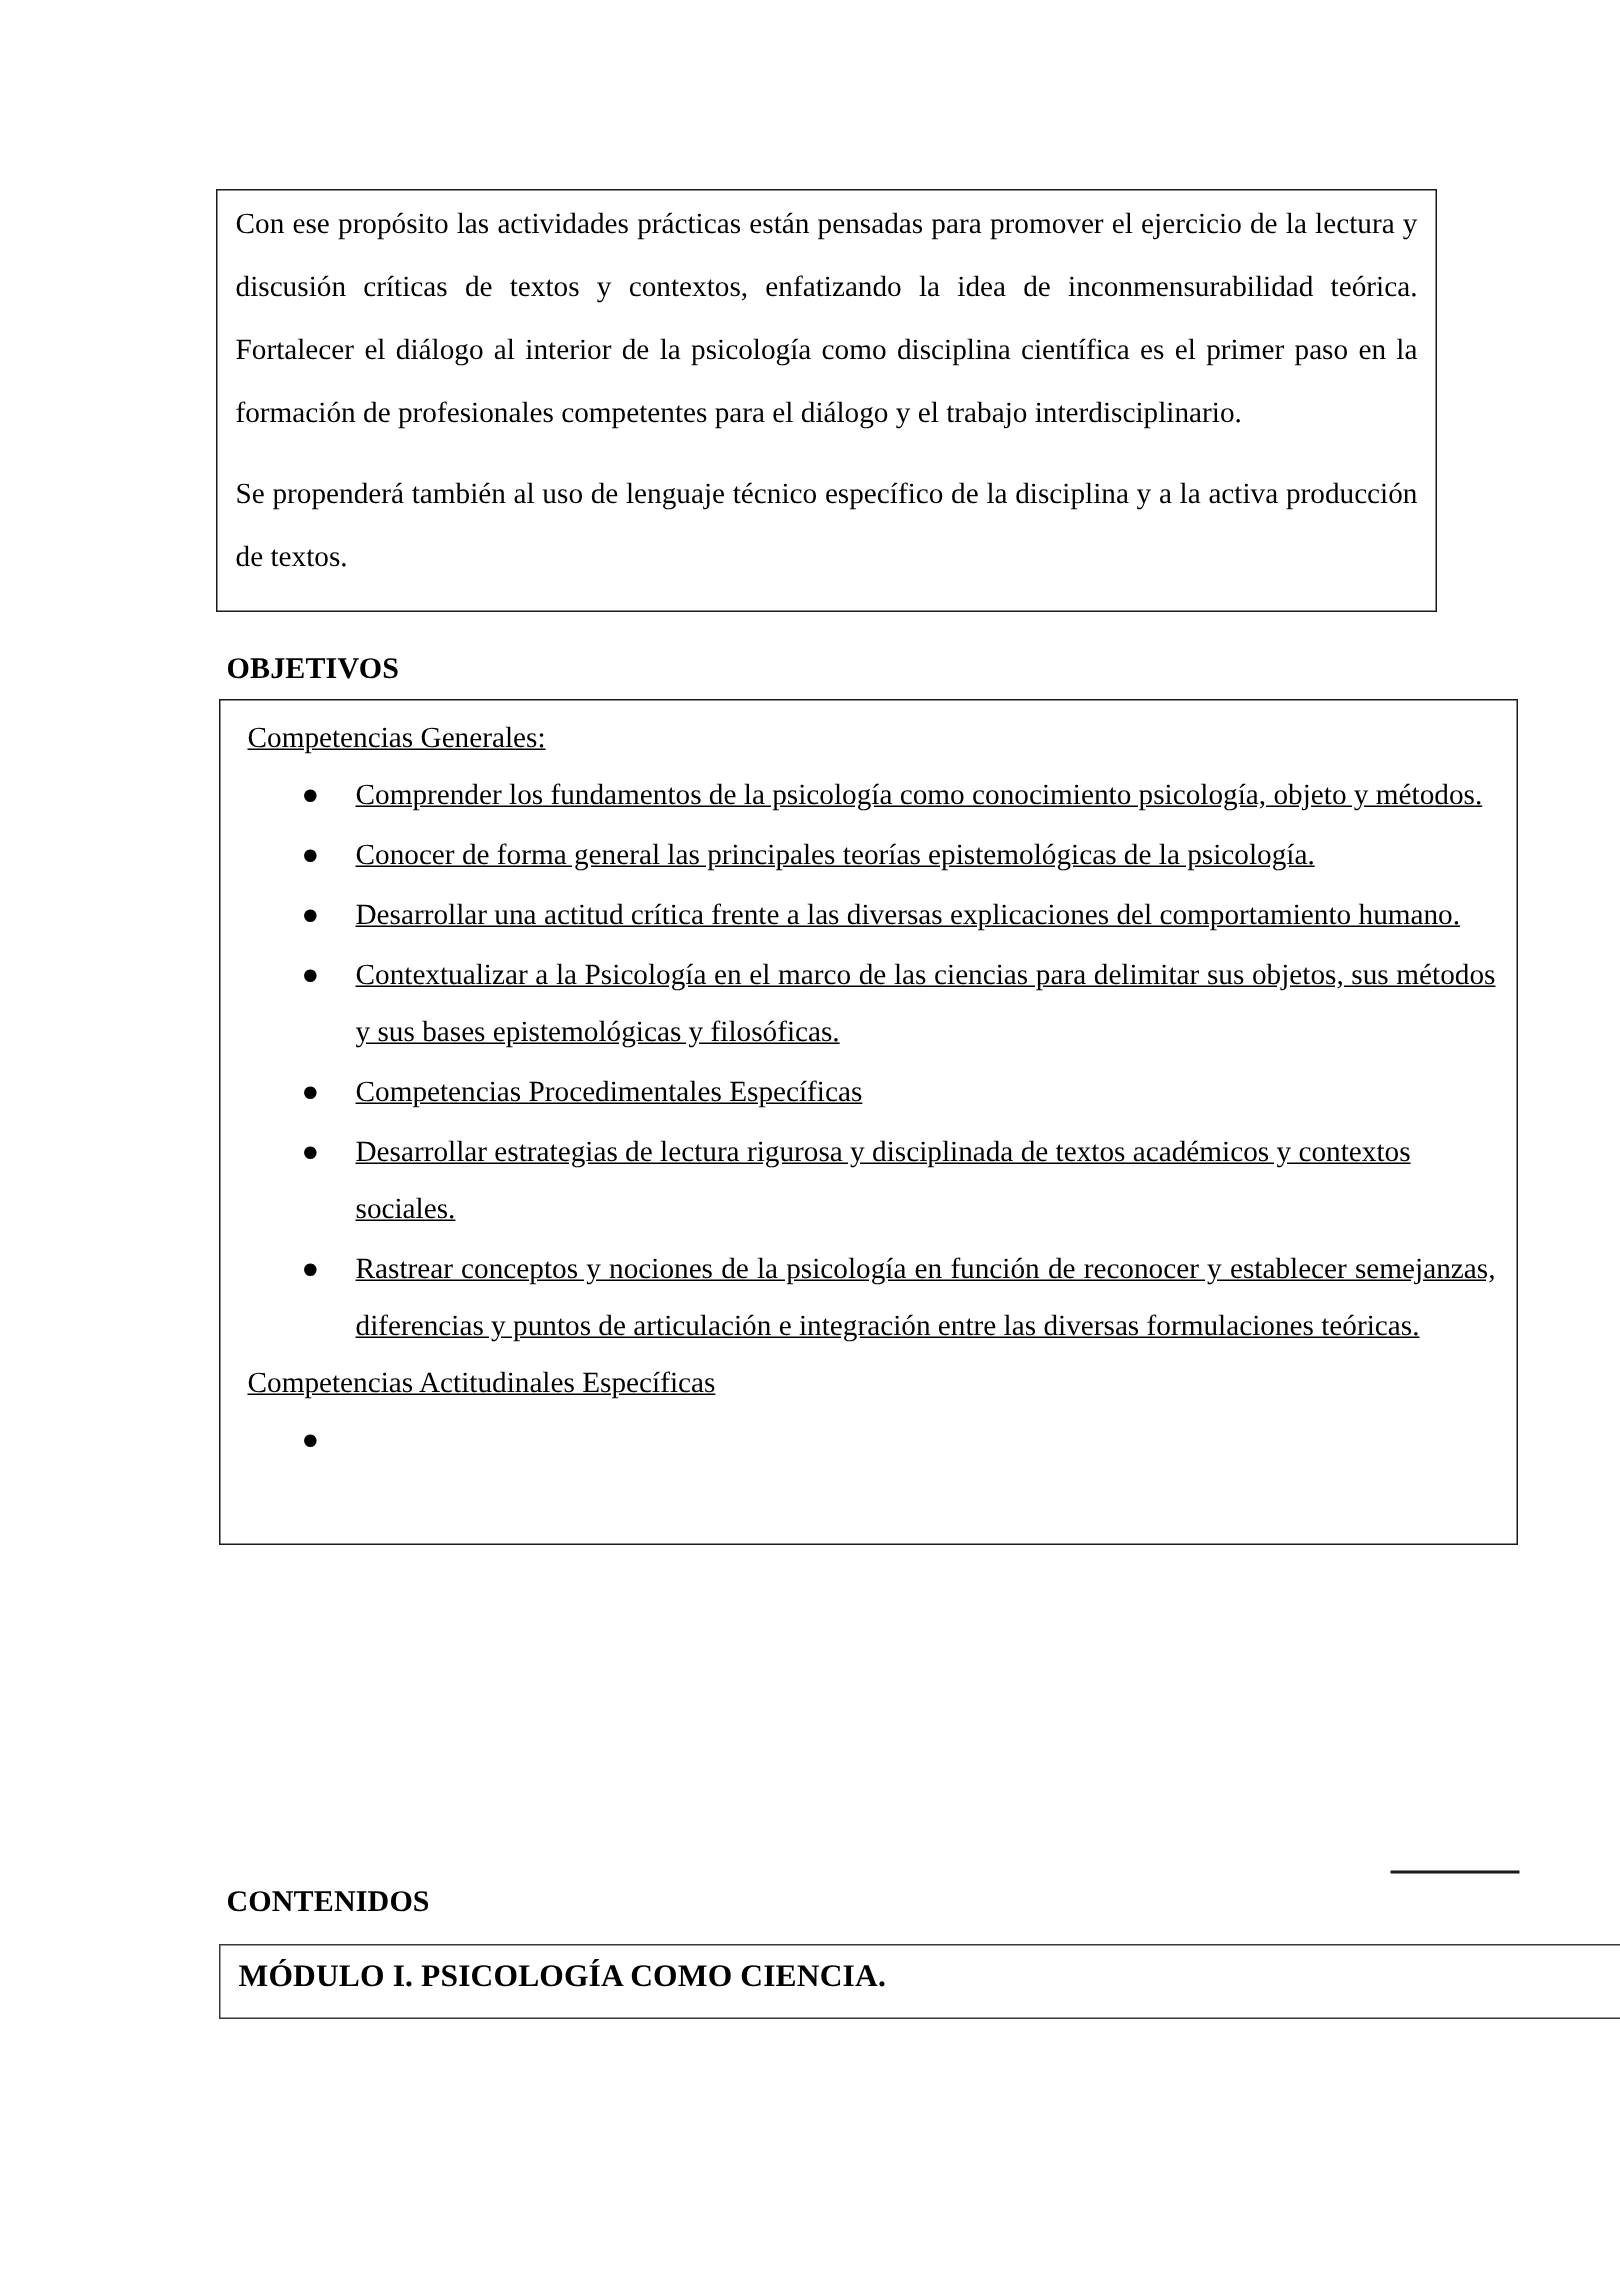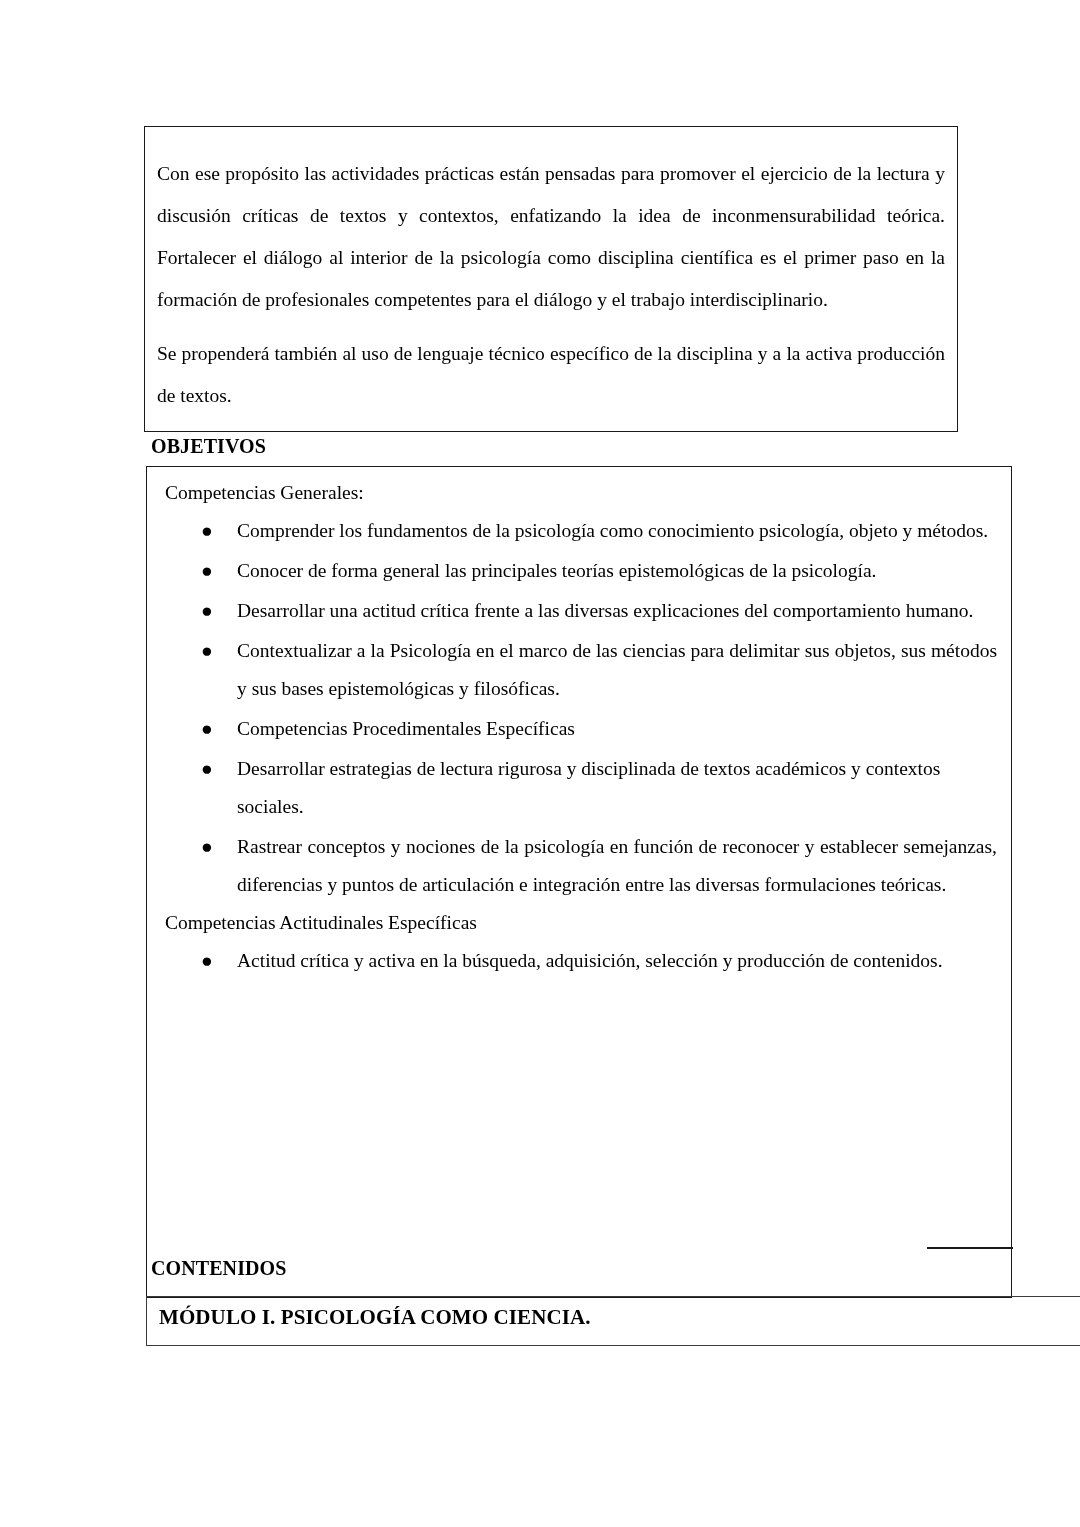--- a/index.html
+++ b/index.html
@@ -25,21 +25,21 @@
   }
 
   
   .box-intro {
     position: absolute;
     left: 144px;
     top: 126px;
     width: 814px;
     border: 1.4px solid #1a1a1a;
     box-sizing: border-box;
-    padding: 26px 12px 14px 12px;
+    padding: 2px 12px 14px 12px;
   }
   .box-intro p {
     margin: 0;
     font-size: 19.5px;
     line-height: 42px;
     text-align: justify;
     text-justify: inter-word;
     hyphens: none;
   }
   .box-intro p + p {
@@ -63,25 +63,26 @@
     left: 151px;
     top: 1243px;
   }
 
   
   .box-objetivos {
     position: absolute;
     left: 146px;
     top: 466px;
     width: 866px;
-    height: 832px;
+    height: 564px;
     border: 1.4px solid #1a1a1a;
     box-sizing: border-box;
     padding: 9px 10px 0 10px;
     overflow: hidden;
+    text-decoration: underline;
   }
   .group-title {
     font-size: 19.5px;
     line-height: 34px;
     margin: 0 0 2px 8px;
   }
   .group-title.tight-top {
     margin-top: 2px;
   }
   ul.bullets {
@@ -185,21 +186,20 @@
       <li>
         <span class="bullet-dot">●</span>
         <span>Rastrear conceptos y nociones de la psicología en función de reconocer y establecer semejanzas, diferencias y puntos de articulación e integración entre las diversas formulaciones teóricas.</span>
       </li>
     </ul>
 
     <div class="group-title tight-top">Competencias Actitudinales Específicas</div>
     <ul class="bullets gap-before">
       <li class="no-justify">
         <span class="bullet-dot">●</span>
-        <span>Actitud crítica y activa en la búsqueda, adquisición, selección y producción de contenidos.</span>
       </li>
     </ul>
 
   </div>
 
   <div class="step-line"></div>
 
   <div class="section-heading" id="heading-contenidos">CONTENIDOS</div>
 
   <div class="box-modulo">

